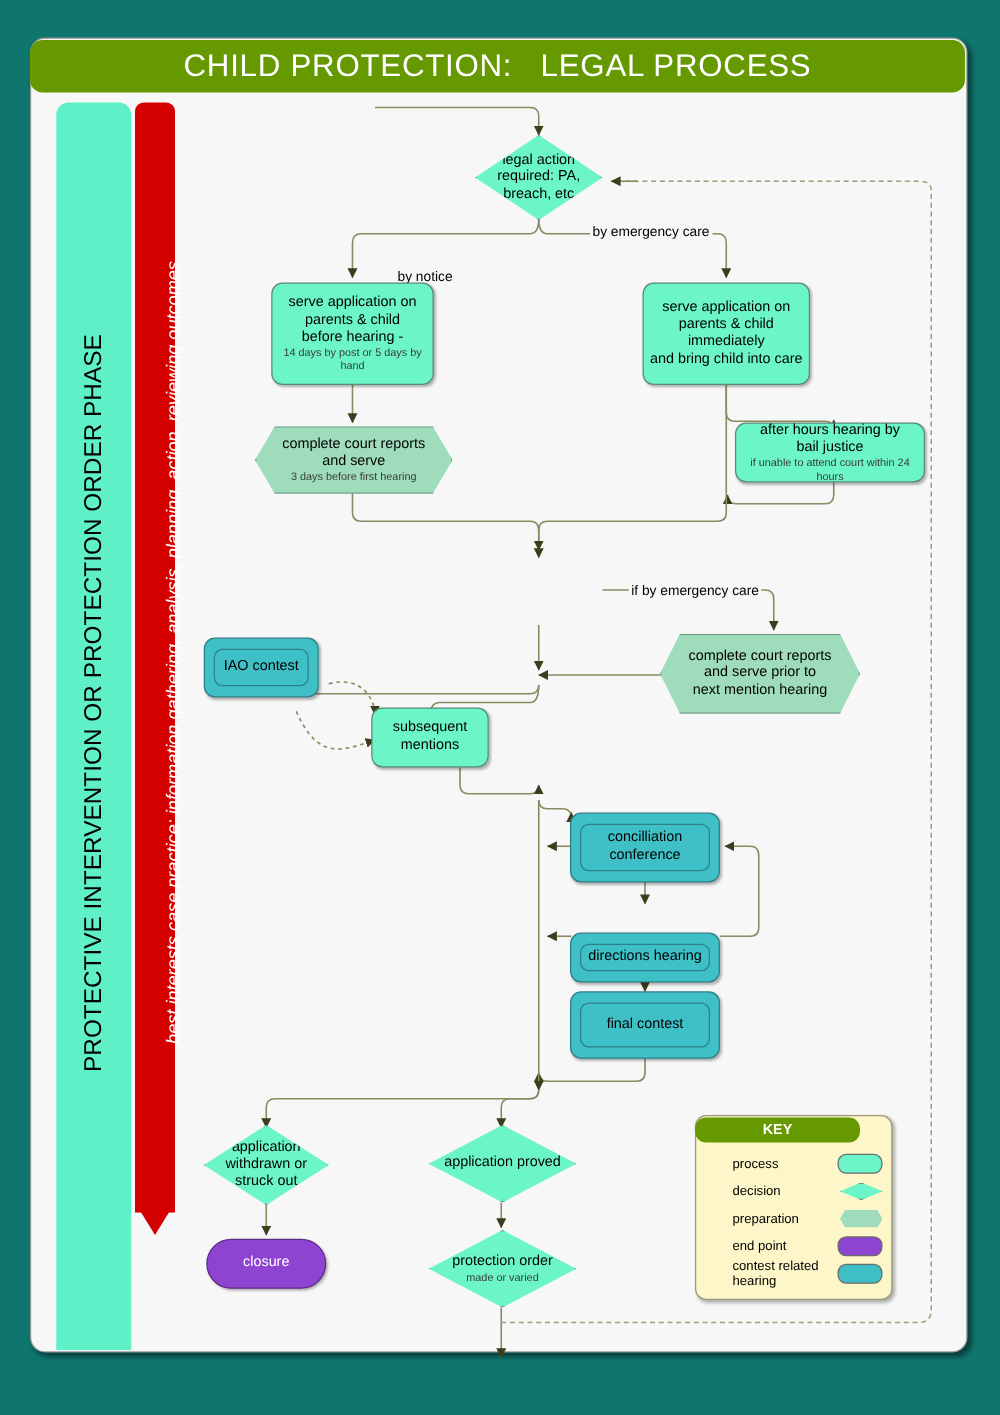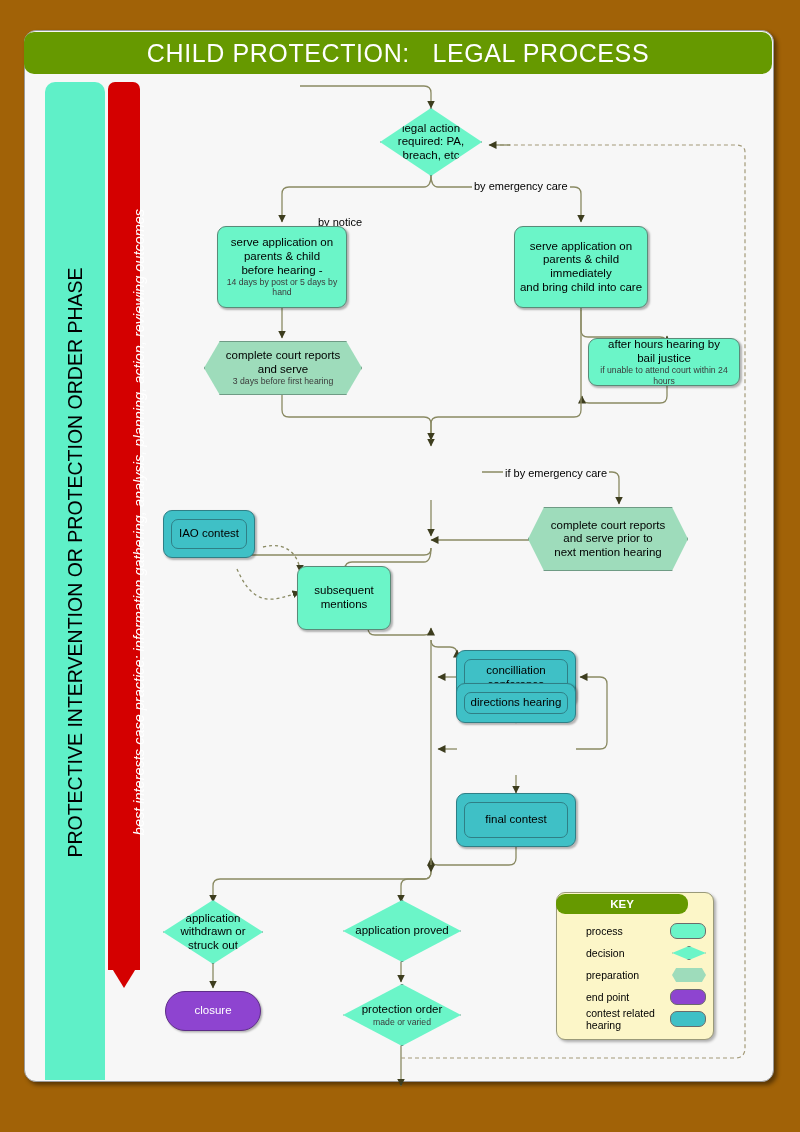--- a/index.html
+++ b/index.html
@@ -1,20 +1,20 @@
 <!DOCTYPE html>
 <html><head>
 <meta charset="utf-8">
 <style>
   html,body{margin:0;padding:0;background:#ffffff;}
   body{width:800px;height:1132px;position:relative;
        font-family:"Liberation Sans","DejaVu Sans",sans-serif;overflow:hidden;}
 
   
-  #page{position:absolute;left:0;top:0;width:800px;height:1132px;background:#a16207;}
+  #page{position:absolute;left:0;top:0;width:800px;height:1132px;background:#0f766e;}
 
   #canvas{position:absolute;left:24px;top:30px;width:748px;height:1050px;
           background:#f7f7f7;border:1px solid #9a9a9a;border-radius:12px;
           box-shadow:3px 3px 4px rgba(0,0,0,.45);}
 
   
   #title-bar{position:absolute;left:24px;top:32px;width:748px;height:42px;
              background:#669900;border-radius:10px;
              display:flex;align-items:center;justify-content:center;}
   #title-text{color:#ffffff;font-size:25px;letter-spacing:.6px;white-space:pre;}
@@ -223,33 +223,33 @@
     <span class="t1">and serve prior to</span>
     <span class="t1">next mention hearing</span>
   </div>
 
   <div class="node contest" style="left:163px;top:510px;width:92px;height:48px;">
     <div class="inner">
       <span class="t1">IAO contest</span>
     </div>
   </div>
 
-  <div class="node proc" style="left:297px;top:566px;width:94px;height:64px;">
+  <div class="node proc" style="left:297px;top:566px;width:94px;height:48px;">
     <span class="t1">subsequent</span>
     <span class="t1">mentions</span>
   </div>
 
   <div class="node contest" style="left:456px;top:650px;width:120px;height:56px;">
     <div class="inner" style="flex-direction:column;">
       <span class="t1">concilliation</span>
       <span class="t1">conference</span>
     </div>
   </div>
 
-  <div class="node contest" style="left:456px;top:683px;width:120px;height:40px;">
+  <div class="node contest" style="left:456px;top:746px;width:120px;height:40px;">
     <div class="inner">
       <span class="t1">directions hearing</span>
     </div>
   </div>
 
   <div class="node contest" style="left:456px;top:793px;width:120px;height:54px;">
     <div class="inner">
       <span class="t1">final contest</span>
     </div>
   </div>

